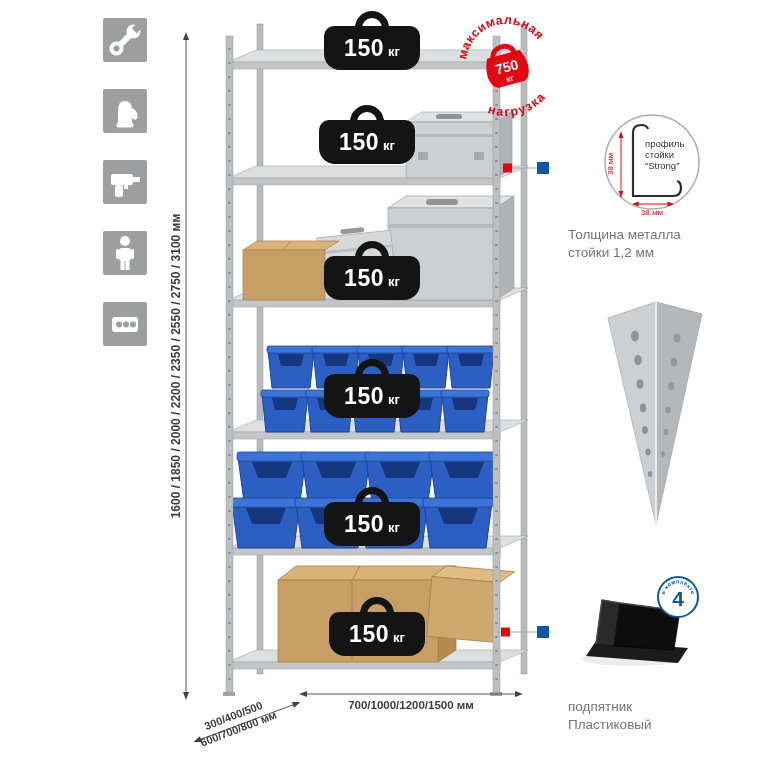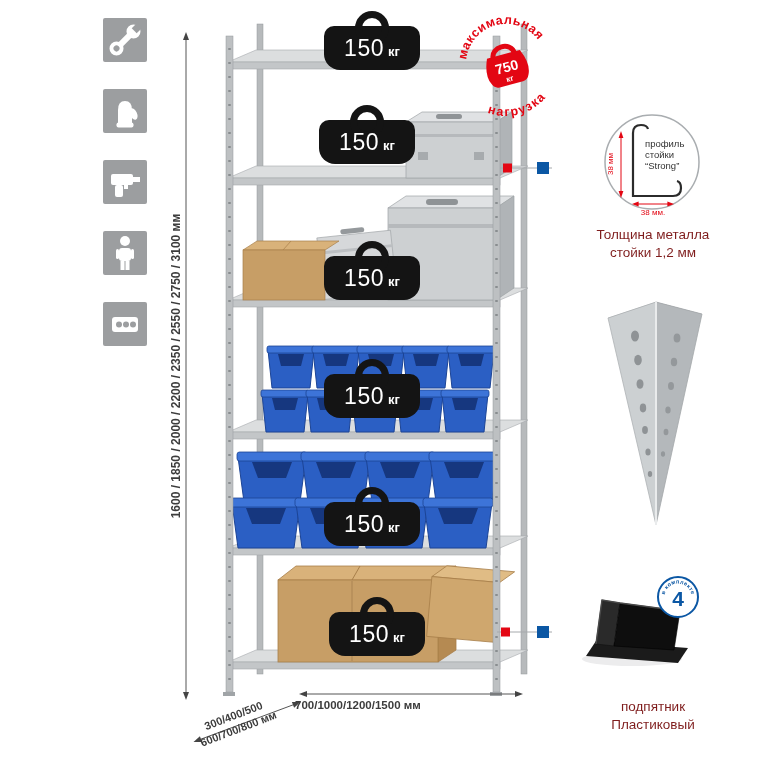--- a/index.html
+++ b/index.html
@@ -8,31 +8,31 @@
   .canvas{position:relative;width:765px;height:765px;background:#ffffff;overflow:hidden;}
   .scene{position:absolute;left:0;top:0;width:765px;height:765px;}
   
   .tile{position:absolute;left:103px;width:44px;height:44px;background:#9c9ea0;border-radius:2px;}
   .tile svg{display:block;width:44px;height:44px;}
   
   .wb{position:absolute;width:96px;height:44px;background:#141414;border-radius:10px 10px 16px 16px;
       display:flex;align-items:center;justify-content:center;gap:4px;color:#fff;z-index:3;}
   .wb::before{content:"";position:absolute;top:-15px;left:31px;width:20px;height:20px;
       border:7px solid #141414;border-radius:50%;z-index:-1;}
-  .wb-val{font-size:23px;font-weight:normal;letter-spacing:.5px;}
+  .wb-val{font-size:23px;font-weight:bold;letter-spacing:.5px;}
   .wb-unit{font-size:13px;font-weight:bold;margin-top:7px;}
   
   .dim-height{position:absolute;left:-149px;top:359px;width:650px;text-align:center;
       transform:rotate(-90deg);font-size:12px;font-weight:bold;color:#3c3c3c;white-space:nowrap;}
-  .dim-width{position:absolute;left:295px;top:699px;width:232px;
+  .dim-width{position:absolute;left:295px;top:699px;width:232px;text-align:center;
       font-size:11.5px;font-weight:bold;color:#3c3c3c;}
   .dim-depth{position:absolute;left:158px;top:708px;width:156px;transform:rotate(-21deg);
       text-align:center;font-size:11px;font-weight:bold;color:#3c3c3c;line-height:1.3;}
   
-  .caption{position:absolute;width:170px;text-align:center;color:#7f1d1d;font-size:13.5px;line-height:1.35;}
+  .caption{position:absolute;width:170px;text-align:left;color:#737373;font-size:13.5px;line-height:1.35;}
   .caption-profile{left:568px;top:226px;}
   .caption-foot{left:568px;top:698px;}
 </style>
 </head>
 <body>
 
 <div class="canvas">
 
   <svg class="scene" viewBox="0 0 765 765">
     <defs>

